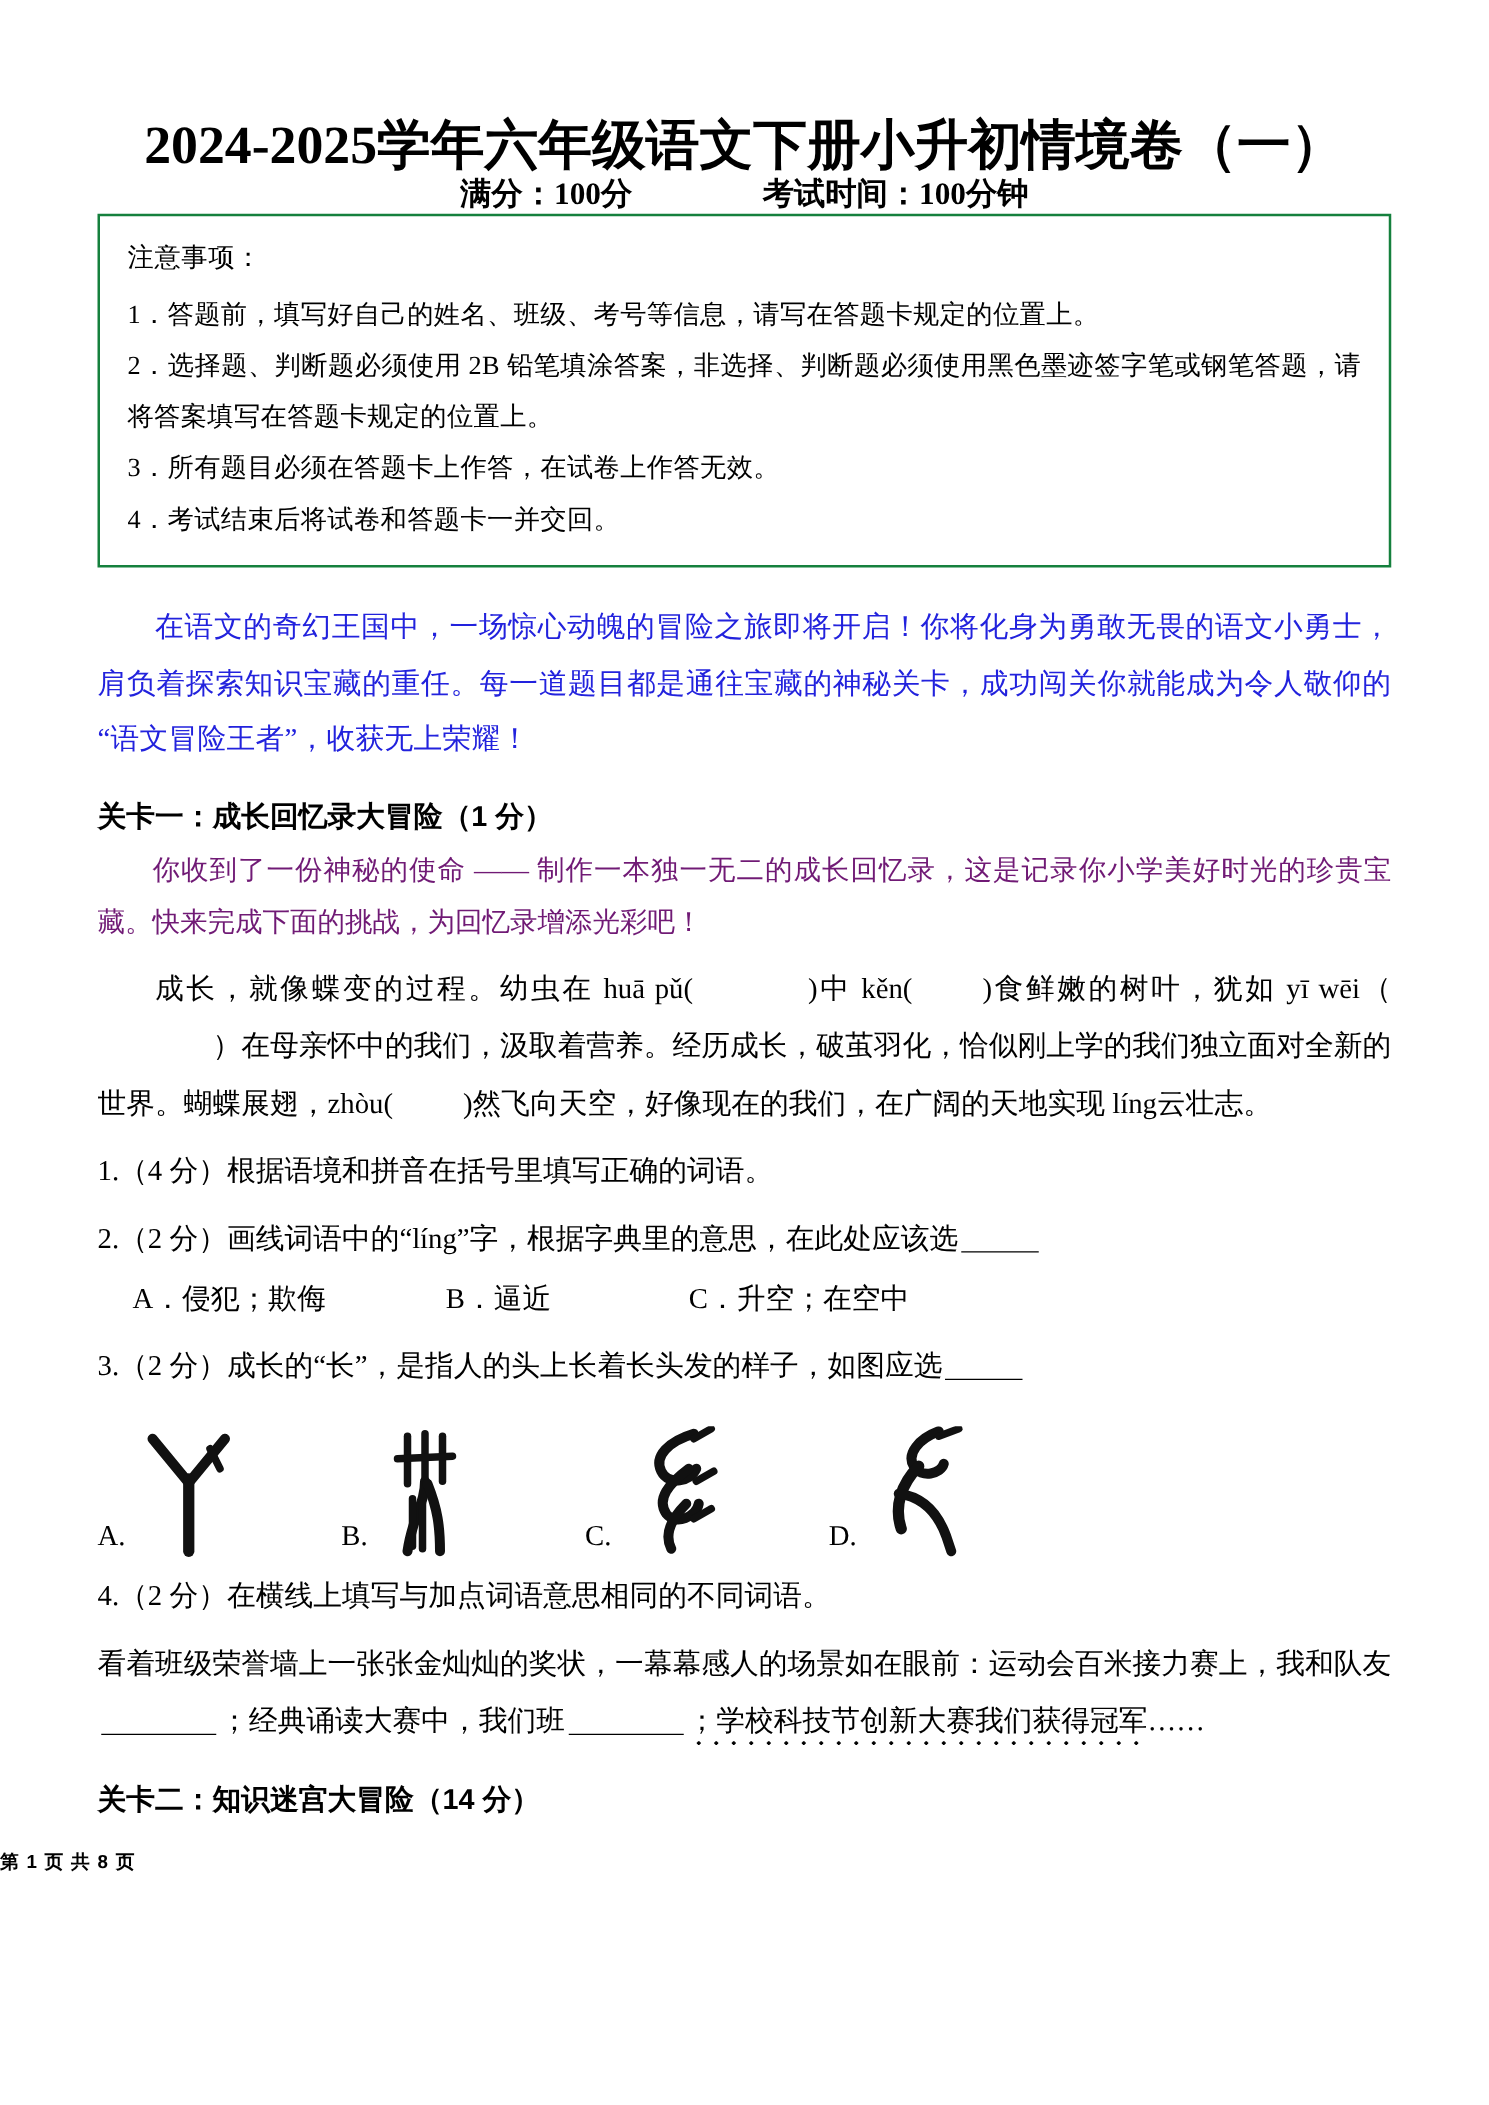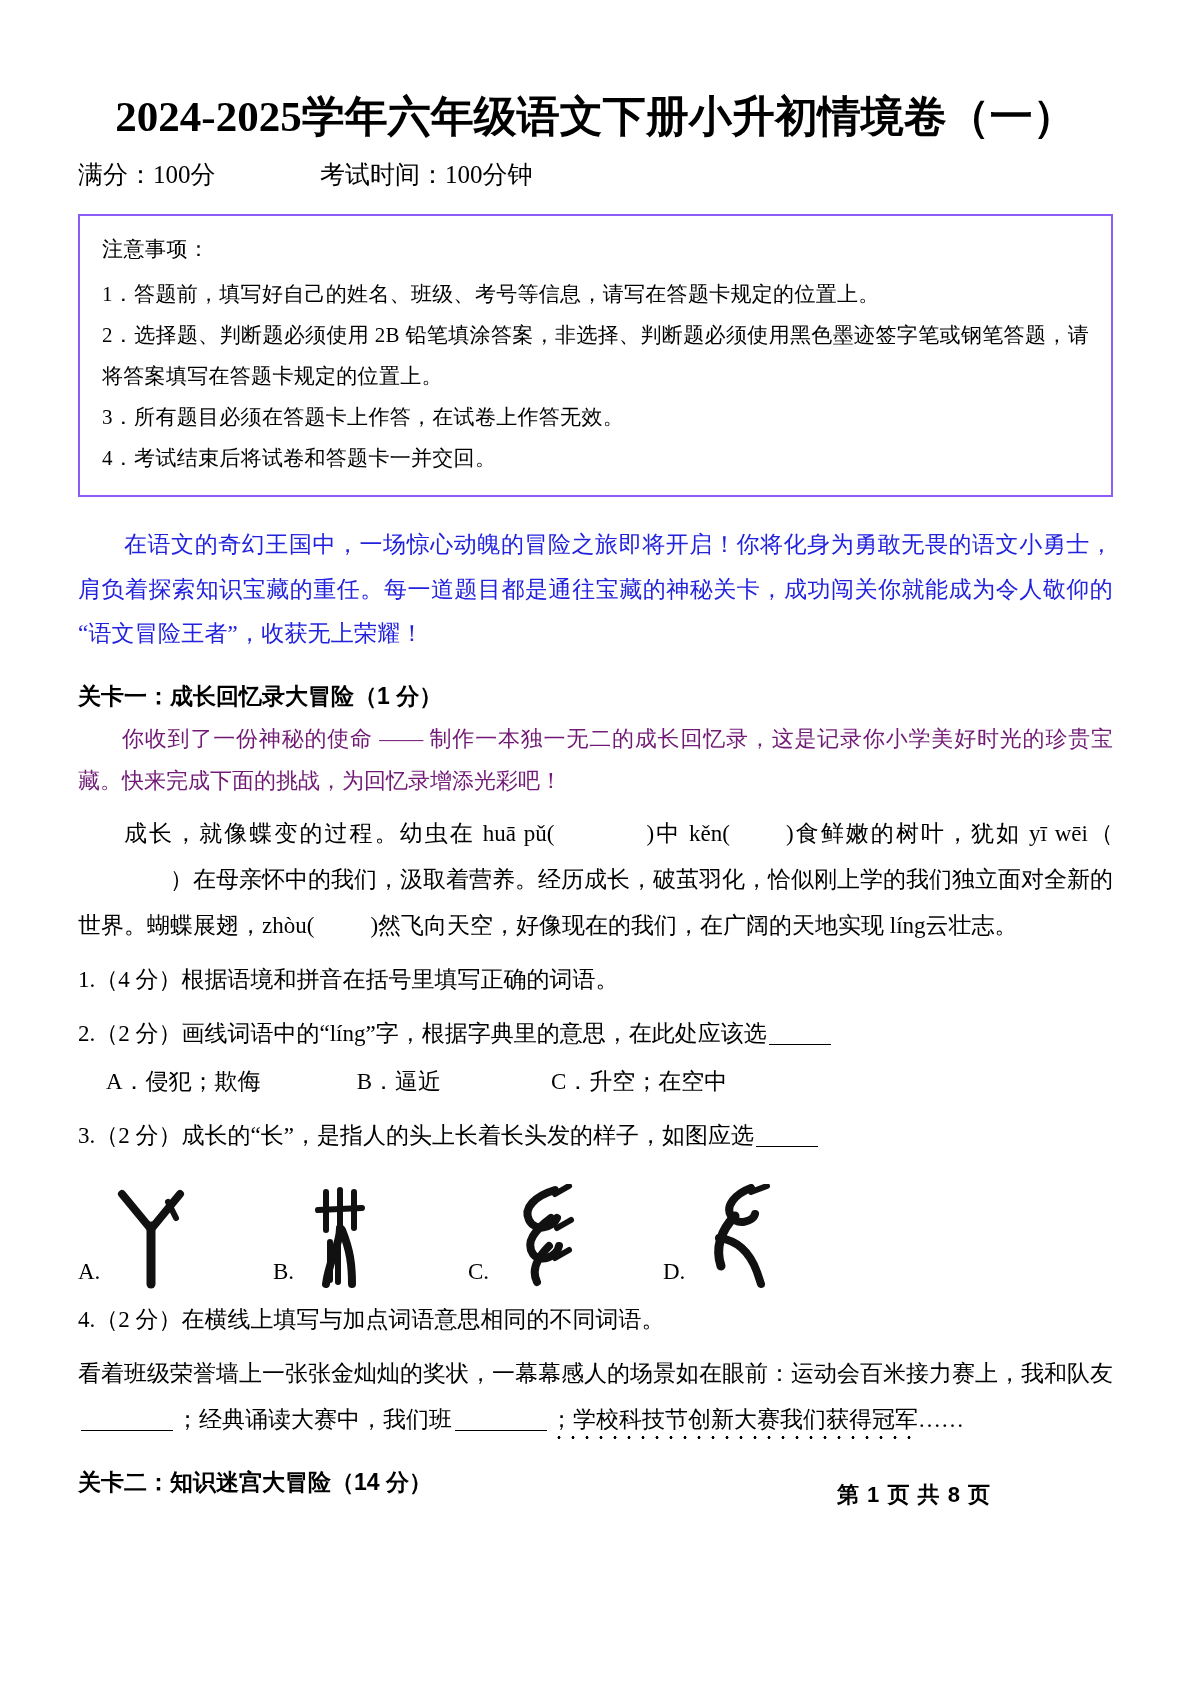--- a/index.html
+++ b/index.html
@@ -35,34 +35,33 @@
     padding-top: 92px;
     text-align: center;
     font-family: "Liberation Serif", "DejaVu Serif", serif;
     font-weight: 700;
     font-size: 43px;
     letter-spacing: 0px;
     line-height: 1.15;
     white-space: nowrap;
   }
   .subtitle-row {
-    margin-top: 19px;
+    text-align: center;
     font-size: 25px;
-    font-weight: 400;
+    font-weight: 700;
     line-height: 1.2;
   }
   .subtitle-row .gap {
     display: inline-block;
     width: 92px;
   }
 
   
   .notice-box {
-    margin-top: 24px;
-    border: 2px solid #8b5cf6;
+    border: 2px solid #15803d;
     padding: 17px 22px 16px 22px;
     box-sizing: border-box;
   }
   .notice-title {
     font-size: 21px;
     line-height: 1.55;
     margin-bottom: 8px;
     letter-spacing: 0.5px;
   }
   .notice-item {
@@ -188,24 +187,24 @@
   .glyph-cell svg {
     display: block;
   }
 
   
   .footer {
     position: absolute;
     left: 0;
     right: 0;
     top: 1480px;
-    text-align: right;
+    text-align: left;
     font-family: "Liberation Sans", "DejaVu Sans", sans-serif;
     font-weight: 700;
-    font-size: 22px;
+    font-size: 15px;
     letter-spacing: 1px;
   }
 </style>
 </head>
 <body>
 
 <div class="page">
   <div class="content">
 
     <h1 class="doc-title">2024-2025学年六年级语文下册小升初情境卷（一）</h1>

